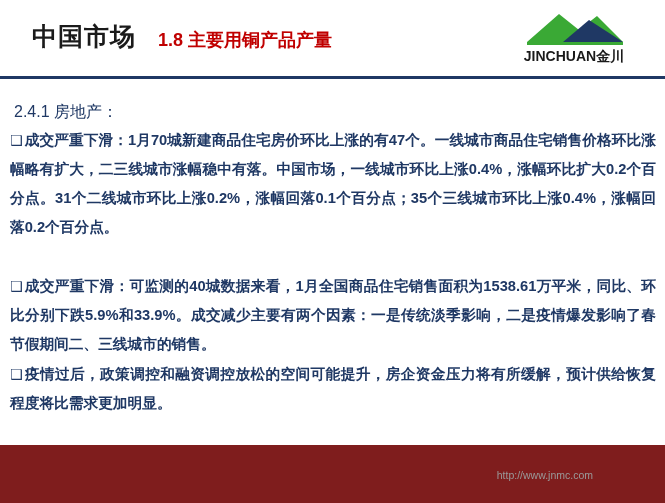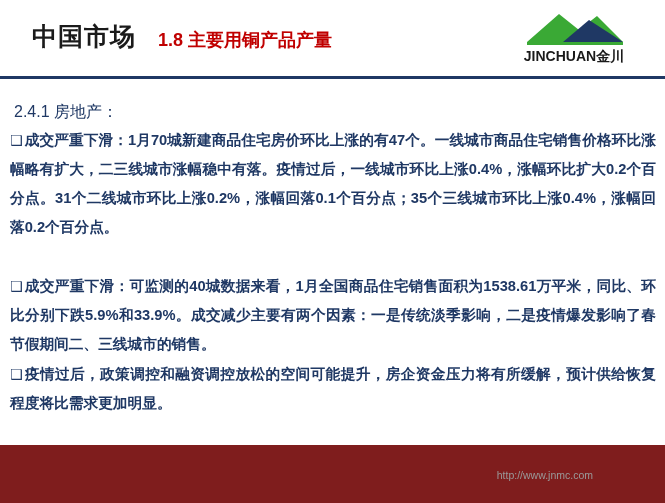--- a/index.html
+++ b/index.html
@@ -175,21 +175,21 @@
       <div class="logo-text">JINCHUAN金川</div>
     </div>
 
     <div class="header-rule"></div>
   </div>
 
   <div class="body-area">
     <div class="section-title">2.4.1 房地产：</div>
 
     <div class="para p1">
-      <span class="bullet">❑</span><span class="lead">成交严重下滑：</span><span>1月70城新建商品住宅房价环比上涨的有47个。一线城市商品住宅销售价格环比涨幅略有扩大，二三线城市涨幅稳中有落。疫情过后，一线城市环比上涨0.4%，涨幅环比扩大0.2个百分点。31个二线城市环比上涨0.2%，涨幅回落0.1个百分点；35个三线城市环比上涨0.4%，涨幅回落0.2个百分点。</span>
+      <span class="bullet">❑</span><span class="lead">成交严重下滑：</span><span>1月70城新建商品住宅房价环比上涨的有47个。一线城市商品住宅销售价格环比涨幅略有扩大，二三线城市涨幅稳中有落。中国市场，一线城市环比上涨0.4%，涨幅环比扩大0.2个百分点。31个二线城市环比上涨0.2%，涨幅回落0.1个百分点；35个三线城市环比上涨0.4%，涨幅回落0.2个百分点。</span>
     </div>
 
     <div class="para p2">
       <span class="bullet">❑</span><span class="lead">成交严重下滑：</span><span>可监测的40城数据来看，1月全国商品住宅销售面积为1538.61万平米，同比、环比分别下跌5.9%和33.9%。成交减少主要有两个因素：一是传统淡季影响，二是疫情爆发影响了春节假期间二、三线城市的销售。</span>
     </div>
 
     <div class="para p3">
       <span class="bullet">❑</span><span>疫情过后，政策调控和融资调控放松的空间可能提升，房企资金压力将有所缓解，预计供给恢复程度将比需求更加明显。</span>
     </div>
   </div>

